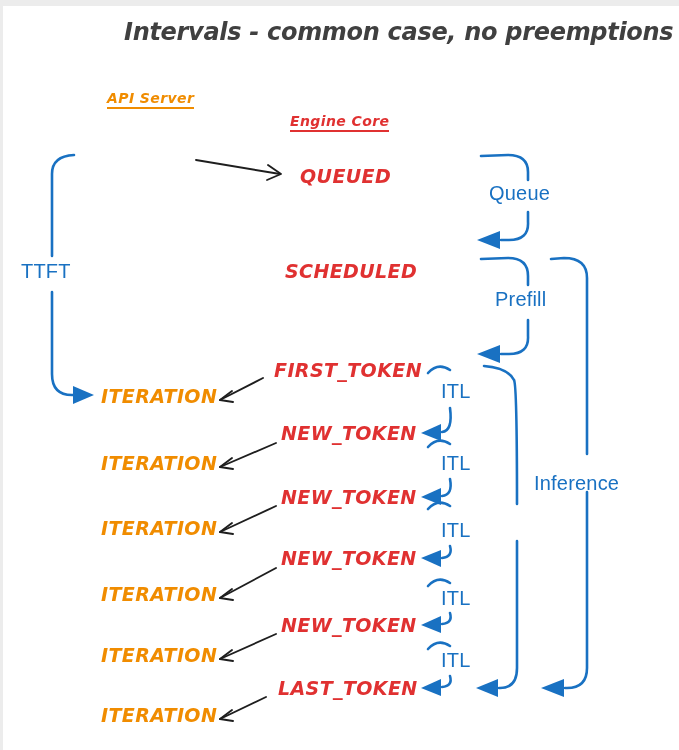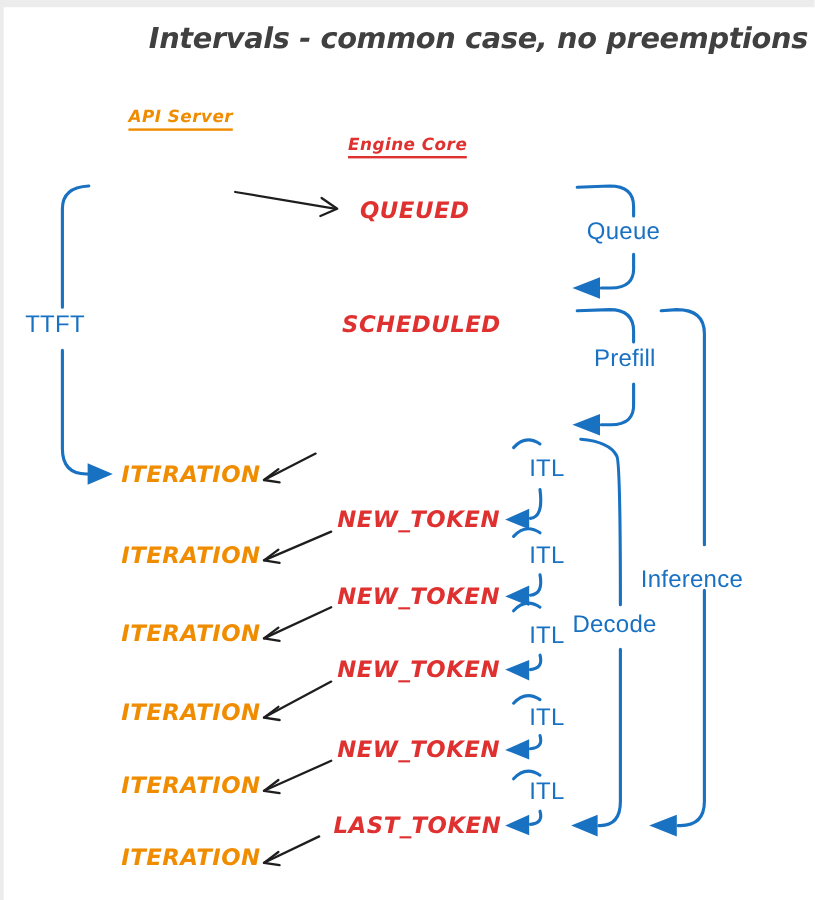--- a/index.html
+++ b/index.html
@@ -121,29 +121,29 @@
 
   <div class="lbl hand evt api" style="left:101px; top:385px;">ITERATION</div>
   <div class="lbl hand evt api" style="left:101px; top:452px;">ITERATION</div>
   <div class="lbl hand evt api" style="left:101px; top:517px;">ITERATION</div>
   <div class="lbl hand evt api" style="left:101px; top:583px;">ITERATION</div>
   <div class="lbl hand evt api" style="left:101px; top:644px;">ITERATION</div>
   <div class="lbl hand evt api" style="left:101px; top:704px;">ITERATION</div>
 
   <div class="lbl hand evt eng" style="left:300px; top:165px;text-align:right;">QUEUED</div>
   <div class="lbl hand evt eng" style="left:285px; top:260px;">SCHEDULED</div>
+  <div class="lbl hand evt eng" style="left:274px; top:359px;">FIRST_TOKEN</div>
   <div class="lbl hand evt eng" style="left:281px; top:422px;">NEW_TOKEN</div>
   <div class="lbl hand evt eng" style="left:281px; top:486px;">NEW_TOKEN</div>
   <div class="lbl hand evt eng" style="left:281px; top:547px;">NEW_TOKEN</div>
   <div class="lbl hand evt eng" style="left:281px; top:614px;">NEW_TOKEN</div>
   <div class="lbl hand evt eng" style="left:278px; top:677px;">LAST_TOKEN</div>
 
   <div class="lbl blue" style="left:21px; top:260px;">TTFT</div>
   <div class="lbl blue" style="left:489px; top:182px;">Queue</div>
   <div class="lbl blue" style="left:495px; top:288px;">Prefill</div>
   <div class="lbl blue" style="left:534px; top:461px;margin-top:11px;">Inference</div>
-  <div class="lbl blue" style="left:477px; top:510px;">Decode</div>
   <div class="lbl blue" style="left:441px; top:380px;">ITL</div>
   <div class="lbl blue" style="left:441px; top:452px;">ITL</div>
   <div class="lbl blue" style="left:441px; top:519px;">ITL</div>
   <div class="lbl blue" style="left:441px; top:587px;">ITL</div>
   <div class="lbl blue" style="left:441px; top:649px;">ITL</div>
 </div>
 
 </body></html>

